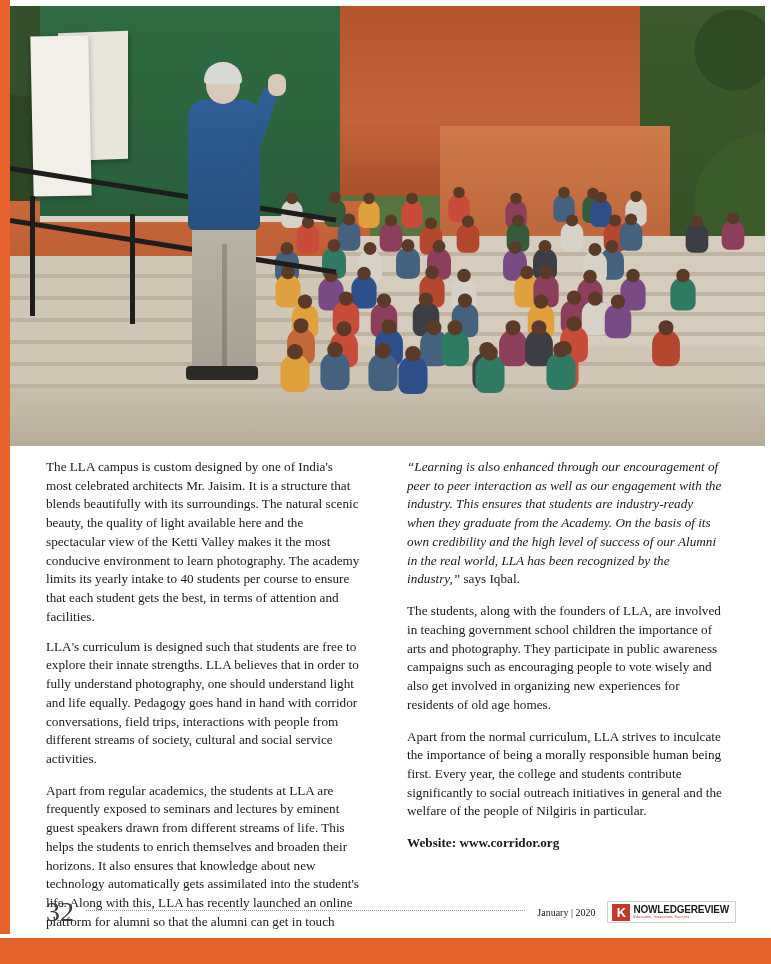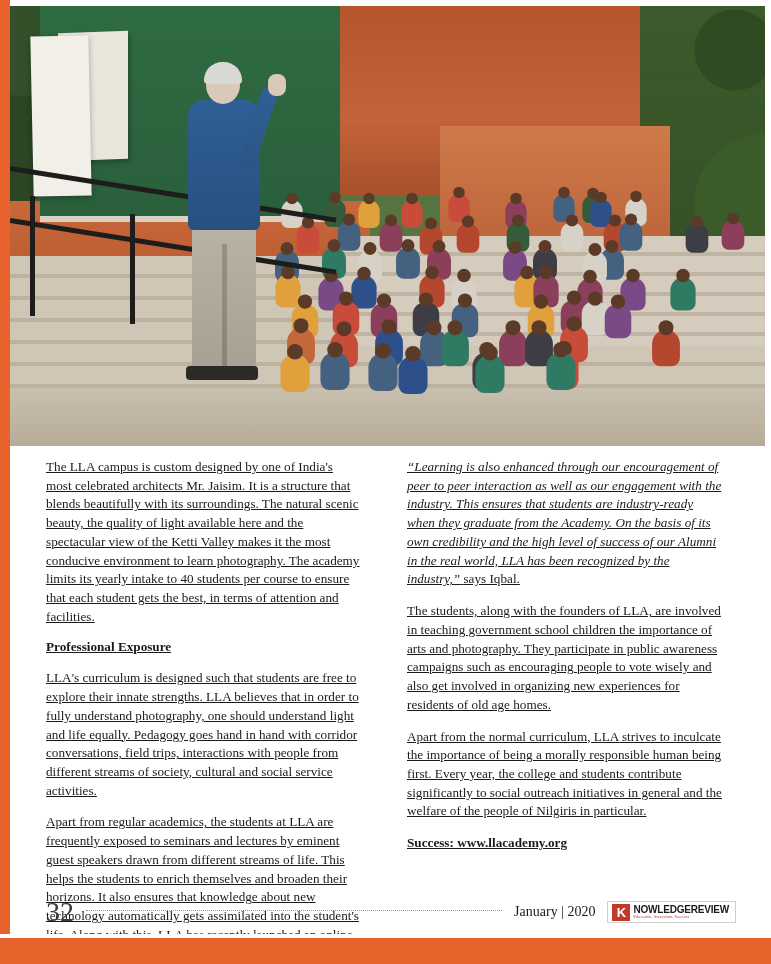--- a/index.html
+++ b/index.html
@@ -182,21 +182,20 @@
 
   
   .columns {
     position: absolute;
     left: 46px;
     top: 458px;
     width: 676px;
     height: 430px;
     display: flex;
     gap: 46px;
-    text-decoration: underline;
   }
   .col {
     width: 322px;
     font-size: 13.2px;
     line-height: 1.42;
     text-align: left;
   }
   .col p {
     margin: 0 0 13px 0;
   }
@@ -244,21 +243,21 @@
     margin-right: 10px;
     text-align: center;
   }
   .dotline {
     flex: 1;
     height: 1px;
     border-bottom: 1px dotted #9a9a9a;
     margin: 0 12px 4px 2px;
   }
   .issue {
-    font-size: 14px;
+    font-size: 10px;
     color: #1a1a1a;
     margin-right: 12px;
     white-space: nowrap;
   }
   .kr-logo {
     display: flex;
     align-items: center;
     border: 1px solid #cfcfcf;
     background: #fff;
     padding: 3px 6px 2px 4px;
@@ -404,33 +403,32 @@
         <div class="sp-hair"></div>
         <div class="sp-shoe"></div>
       </div>
     </div>
   </div>
 
   <div class="columns">
 
     <div class="col">
       <p class="tight">The LLA campus is custom designed by one of India's most celebrated architects Mr. Jaisim. It is a structure that blends beautifully with its surroundings. The natural scenic beauty, the quality of light available here and the spectacular view of the Ketti Valley makes it the most conducive environment to learn photography. The academy limits its yearly intake to 40 students per course to ensure that each student gets the best, in terms of attention and facilities.</p>
-      <p class="subhead">Professional Exposure</p>
       <p>LLA's curriculum is designed such that students are free to explore their innate strengths. LLA believes that in order to fully understand photography, one should understand light and life equally. Pedagogy goes hand in hand with corridor conversations, field trips, interactions with people from different streams of society, cultural and social service activities.</p>
       <p>Apart from regular academics, the students at LLA are frequently exposed to seminars and lectures by eminent guest speakers drawn from different streams of life. This helps the students to enrich themselves and broaden their horizons. It also ensures that knowledge about new technology automatically gets assimilated into the student's life. Along with this, LLA has recently launched an online platform for alumni so that the alumni can get in touch with</p>
     </div>
 
     <div class="col">
       <p>
         <span class="quote">“Learning is also enhanced through our encouragement of peer to peer interaction as well as our engagement with the industry. This ensures that students are industry-ready when they graduate from the Academy. On the basis of its own credibility and the high level of success of our Alumni in the real world, LLA has been recognized by the industry,”</span>
         <span>says Iqbal.</span>
       </p>
       <p>The students, along with the founders of LLA, are involved in teaching government school children the importance of arts and photography. They participate in public awareness campaigns such as encouraging people to vote wisely and also get involved in organizing new experiences for residents of old age homes.</p>
       <p>Apart from the normal curriculum, LLA strives to inculcate the importance of being a morally responsible human being first. Every year, the college and students contribute significantly to social outreach initiatives in general and the welfare of the people of Nilgiris in particular.</p>
-      <p class="website">Success: www.llacademy.org</p>
+      <p class="website">Website: www.corridor.org</p>
     </div>
 
   </div>
 
   <div class="footer">
     <span class="page-num">32</span>
     <span class="dotline"></span>
     <span class="issue">January | 2020</span>
     <span class="kr-logo">
       <span class="kr-mark">K</span>

